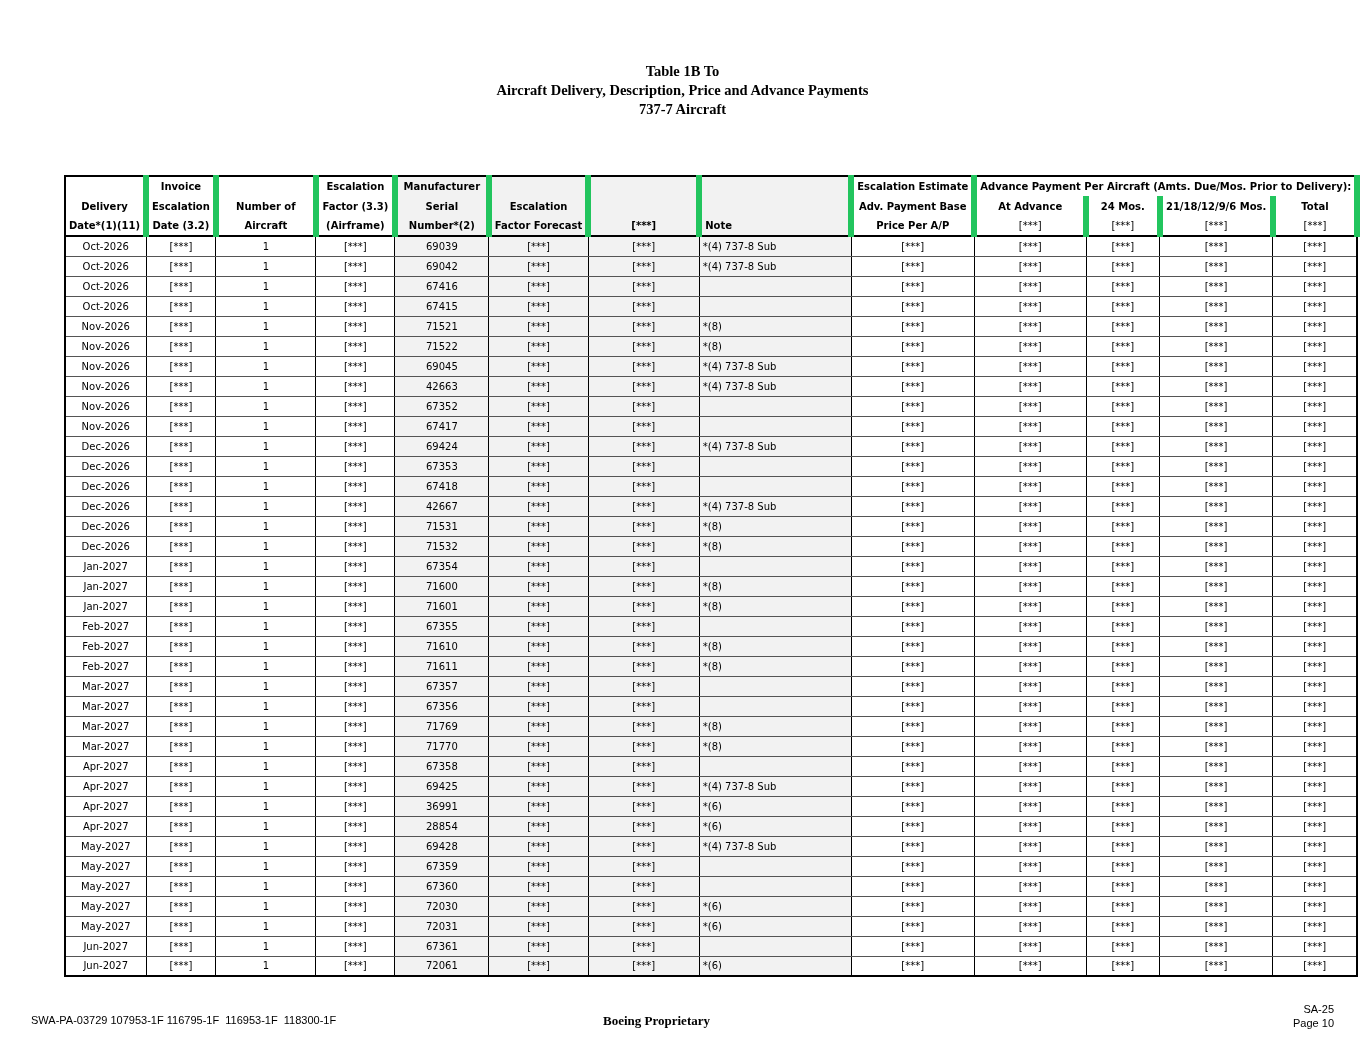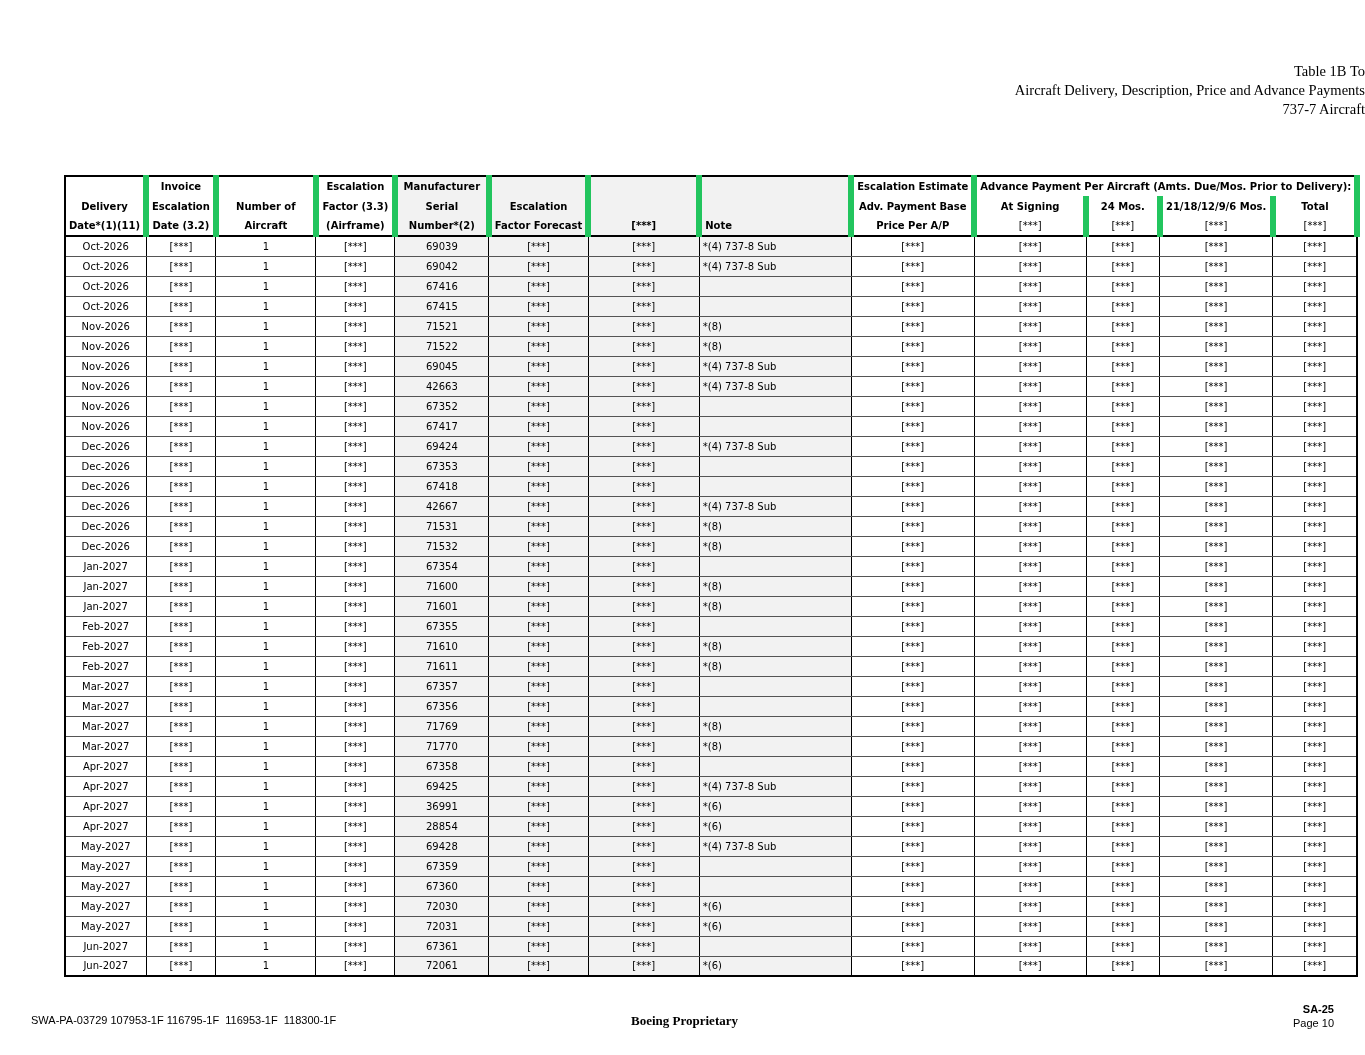--- a/index.html
+++ b/index.html
@@ -1,33 +1,33 @@
 <!DOCTYPE html>
 <html><head>
 <meta charset="utf-8">
 <style>
   html, body { margin: 0; padding: 0; background: #ffffff; }
   body { width: 1365px; height: 1055px; position: relative; font-family: "Liberation Sans", sans-serif; color: #000; overflow: hidden; }
-  .title-block { position: absolute; top: 62px; left: 0; width: 1365px; text-align: right; font-family: "Liberation Serif", serif; font-weight: normal; font-size: 14.5px; line-height: 19px; }
+  .title-block { position: absolute; top: 62px; left: 0; width: 1365px; text-align: center; font-family: "Liberation Serif", serif; font-weight: bold; font-size: 14.5px; line-height: 19px; }
   .title-block div { white-space: nowrap; }
   table.main { position: absolute; left: 64px; top: 175px; border-collapse: collapse; border: 2px solid #000; font-family: "DejaVu Sans", sans-serif; font-size: 10px; table-layout: fixed; }
   table.main td, table.main th { height: 20px; padding: 0 3px; white-space: nowrap; overflow: hidden; box-sizing: border-box; }
   table.main th { font-weight: bold; text-align: center; font-size: 10px; }
   table.main thead tr.h1 th, table.main thead tr.h2 th { border-bottom: none; }
   table.main thead th { border-left: 1px solid #000; border-right: 6px solid #22c55e; }
   table.main thead tr.h3 th { border-bottom: 2px solid #000; text-align: center; }
   table.main tbody td { border: 1px solid #000; border-top: 1px solid #555; border-bottom: 1.5px solid #555; text-align: center; }
   .shade { background: #f2f2f2; }
   td.note, th.note { text-align: left !important; padding-left: 3px; margin-left: 42px; }
   .ap-group { border-bottom: none !important; }
   .ap-sub { border-left: 1px solid #666 !important; }
   .footer-left { position: absolute; left: 31px; top: 1014px; font-size: 11px; font-family: Liberation Sans, sans-serif; white-space: pre; }
-  .footer-center { position: absolute; left: 0; width: 1313px; top: 1013px; text-align: center; font-family: "Liberation Serif", serif; font-weight: bold; font-size: 13px; margin-left: 28px; }
+  .footer-center { position: absolute; left: 0; width: 1313px; top: 1013px; text-align: center; font-family: "Liberation Serif", serif; font-weight: bold; font-size: 13px; }
   .footer-right { position: absolute; right: 31px; top: 1002px; text-align: right; font-size: 11px; line-height: 14px; }
-  .footer-right .sa { font-weight: bold; }
+  .footer-right .sa { font-weight: normal; }
 </style>
 </head>
 <body>
 
 <div class="title-block">
   <div>Table 1B To</div>
   <div>Aircraft Delivery, Description, Price and Advance Payments</div>
   <div>737-7 Aircraft</div>
 </div>
 
@@ -63,21 +63,21 @@
     <tr class="h2">
       <th>Delivery</th>
       <th>Escalation</th>
       <th>Number of</th>
       <th>Factor (3.3)</th>
       <th class="shade">Serial</th>
       <th class="shade">Escalation</th>
       <th class="shade"></th>
       <th class="shade note"></th>
       <th>Adv. Payment Base</th>
-      <th>At Signing</th>
+      <th>At Advance</th>
       <th class="ap-sub">24 Mos.</th>
       <th class="ap-sub">21/18/12/9/6 Mos.</th>
       <th class="ap-sub">Total</th>
     </tr>
     <tr class="h3">
       <th>Date*(1)(11)</th>
       <th>Date (3.2)</th>
       <th>Aircraft</th>
       <th>(Airframe)</th>
       <th class="shade">Number*(2)</th>

